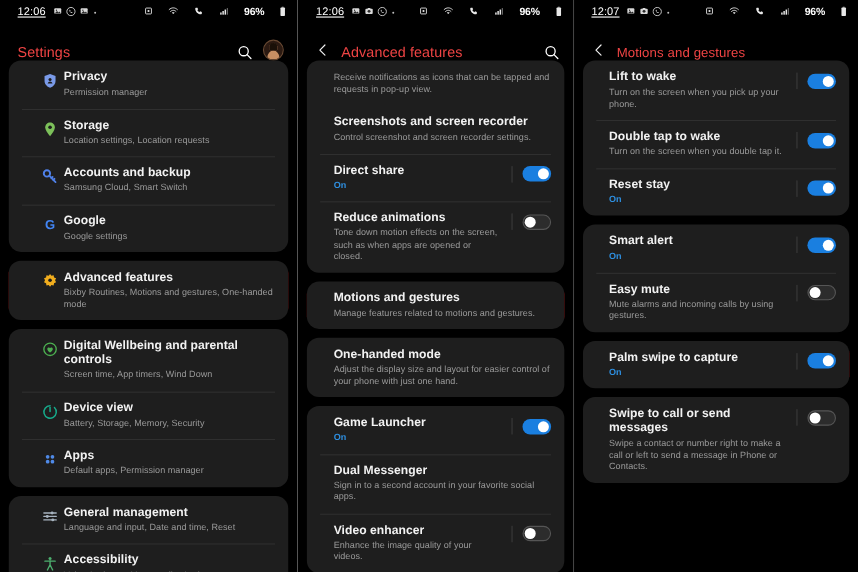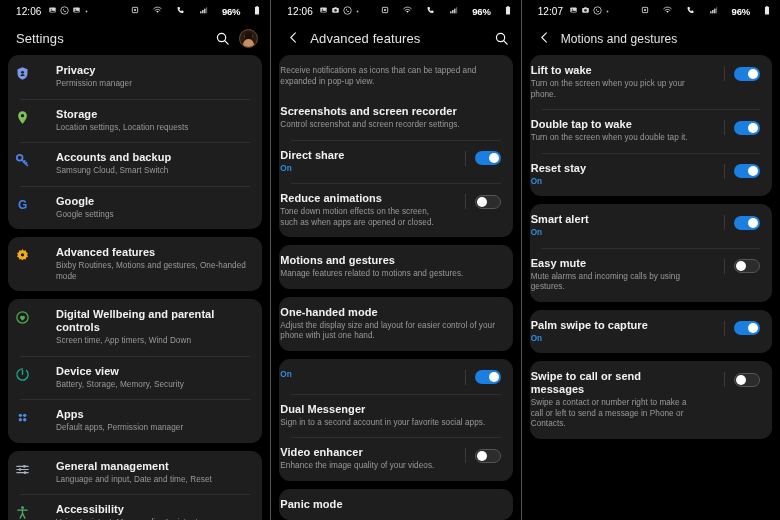--- a/index.html
+++ b/index.html
@@ -17,28 +17,28 @@
   .panel.p3 { width: 259px; }
   .divider { width: 1px; height: 520px; background: #555; flex: 0 0 1px; }
 
   
   .statusbar {
     height: 22px; display: flex; align-items: center;
     padding: 0 10px 0 16px; color: #fff; font-size: 9.5px;
     letter-spacing: .1px;
   }
   .sb-left { display: flex; align-items: center; gap: 3px; }
-  .sb-time { font-size: 10px; font-weight: 500; margin-right: 3px; }
+  .sb-time { font-size: 10px; font-weight: 500; margin-right: 3px; text-decoration: underline; }
   .sb-right { margin-left: auto; display: flex; align-items: center; gap: 14px; font-size: 9px; }
   .sb-ico { display: inline-block; line-height: 1; font-size: 9px; color: #e8e8e8; }
   .sb-batt { font-size: 9.5px; font-weight: 600; letter-spacing: -.2px; }
 
   
   .appbar {
-    height: 33px; display: flex; align-items: center; color: #e5e5e5;
+    height: 33px; display: flex; align-items: flex-end; color: #ef4444;
     padding: 0 12px 0 16px;
   }
   .appbar .back { font-size: 15px; margin-right: 10px; line-height: 1; opacity: .95; }
   .appbar .title { font-size: 13px; font-weight: 400; letter-spacing: .1px; }
   .appbar.small .title { font-size: 12px; }
   .appbar .spacer { flex: 1; }
   .appbar .act { margin-left: 9px; display: flex; align-items: center; }
   .avatar {
     width: 19px; height: 19px; border-radius: 50%;
     background: radial-gradient(circle at 50% 38%, #5a3a28 0 30%, #2b1a12 31% 100%);
@@ -57,23 +57,22 @@
   
   .scroll { position: relative; }
   .card {
     background: #1e1e1e;
     border-radius: 11px;
     margin: 0 8px 8px 8px;
     overflow: hidden;
   }
   .row {
     display: flex; align-items: flex-start;
-    padding: 9px 12px 9px 1px;
+    padding: 9px 12px 9px 24px;
     position: relative;
-    gap: 21px;
   }
   .row + .row::before {
     content: ""; position: absolute; top: 0; left: 12px; right: 12px;
     height: 1px; background: #2f2f2f;
   }
   .row.noline::before { display: none; }
   .ico {
     width: 26px; flex: 0 0 26px; display: flex; align-items: flex-start;
     justify-content: center; padding-top: 2px;
   }
@@ -364,21 +363,21 @@
           <svg width="15" height="15" viewBox="0 0 24 24">
             <circle cx="10.5" cy="10.5" r="6.6" fill="none" stroke="#fff" stroke-width="1.9"></circle>
             <path d="M15.4 15.4 21 21" stroke="#fff" stroke-width="1.9" stroke-linecap="round"></path>
           </svg>
         </span>
       </div>
       <div class="scroll">
         <div class="card">
           <div class="row noline">
             <div class="rtxt">
-              <div class="rsub">Receive notifications as icons that can be tapped and expanded in pop-up view.</div>
+              <div class="rsub">Receive notifications as icons that can be tapped and requests in pop-up view.</div>
             </div>
           </div>
           <div class="row noline">
             <div class="rtxt">
               <div class="rtitle">Screenshots and screen recorder</div>
               <div class="rsub">Control screenshot and screen recorder settings.</div>
             </div>
           </div>
           <div class="row">
             <div class="rtxt">
@@ -417,20 +416,21 @@
           <div class="row noline">
             <div class="rtxt">
               <div class="rtitle">One-handed mode</div>
               <div class="rsub">Adjust the display size and layout for easier control of your phone with just one hand.</div>
             </div>
           </div>
         </div>
         <div class="card">
           <div class="row noline">
             <div class="rtxt">
+              <div class="rtitle">Game Launcher</div>
               <div class="rsub on">On</div>
             </div>
             <div class="ctrl">
               <span class="sep-bar"></span>
               <div class="toggle on">
                 <span class="knob"></span>
               </div>
             </div>
           </div>
           <div class="row">

